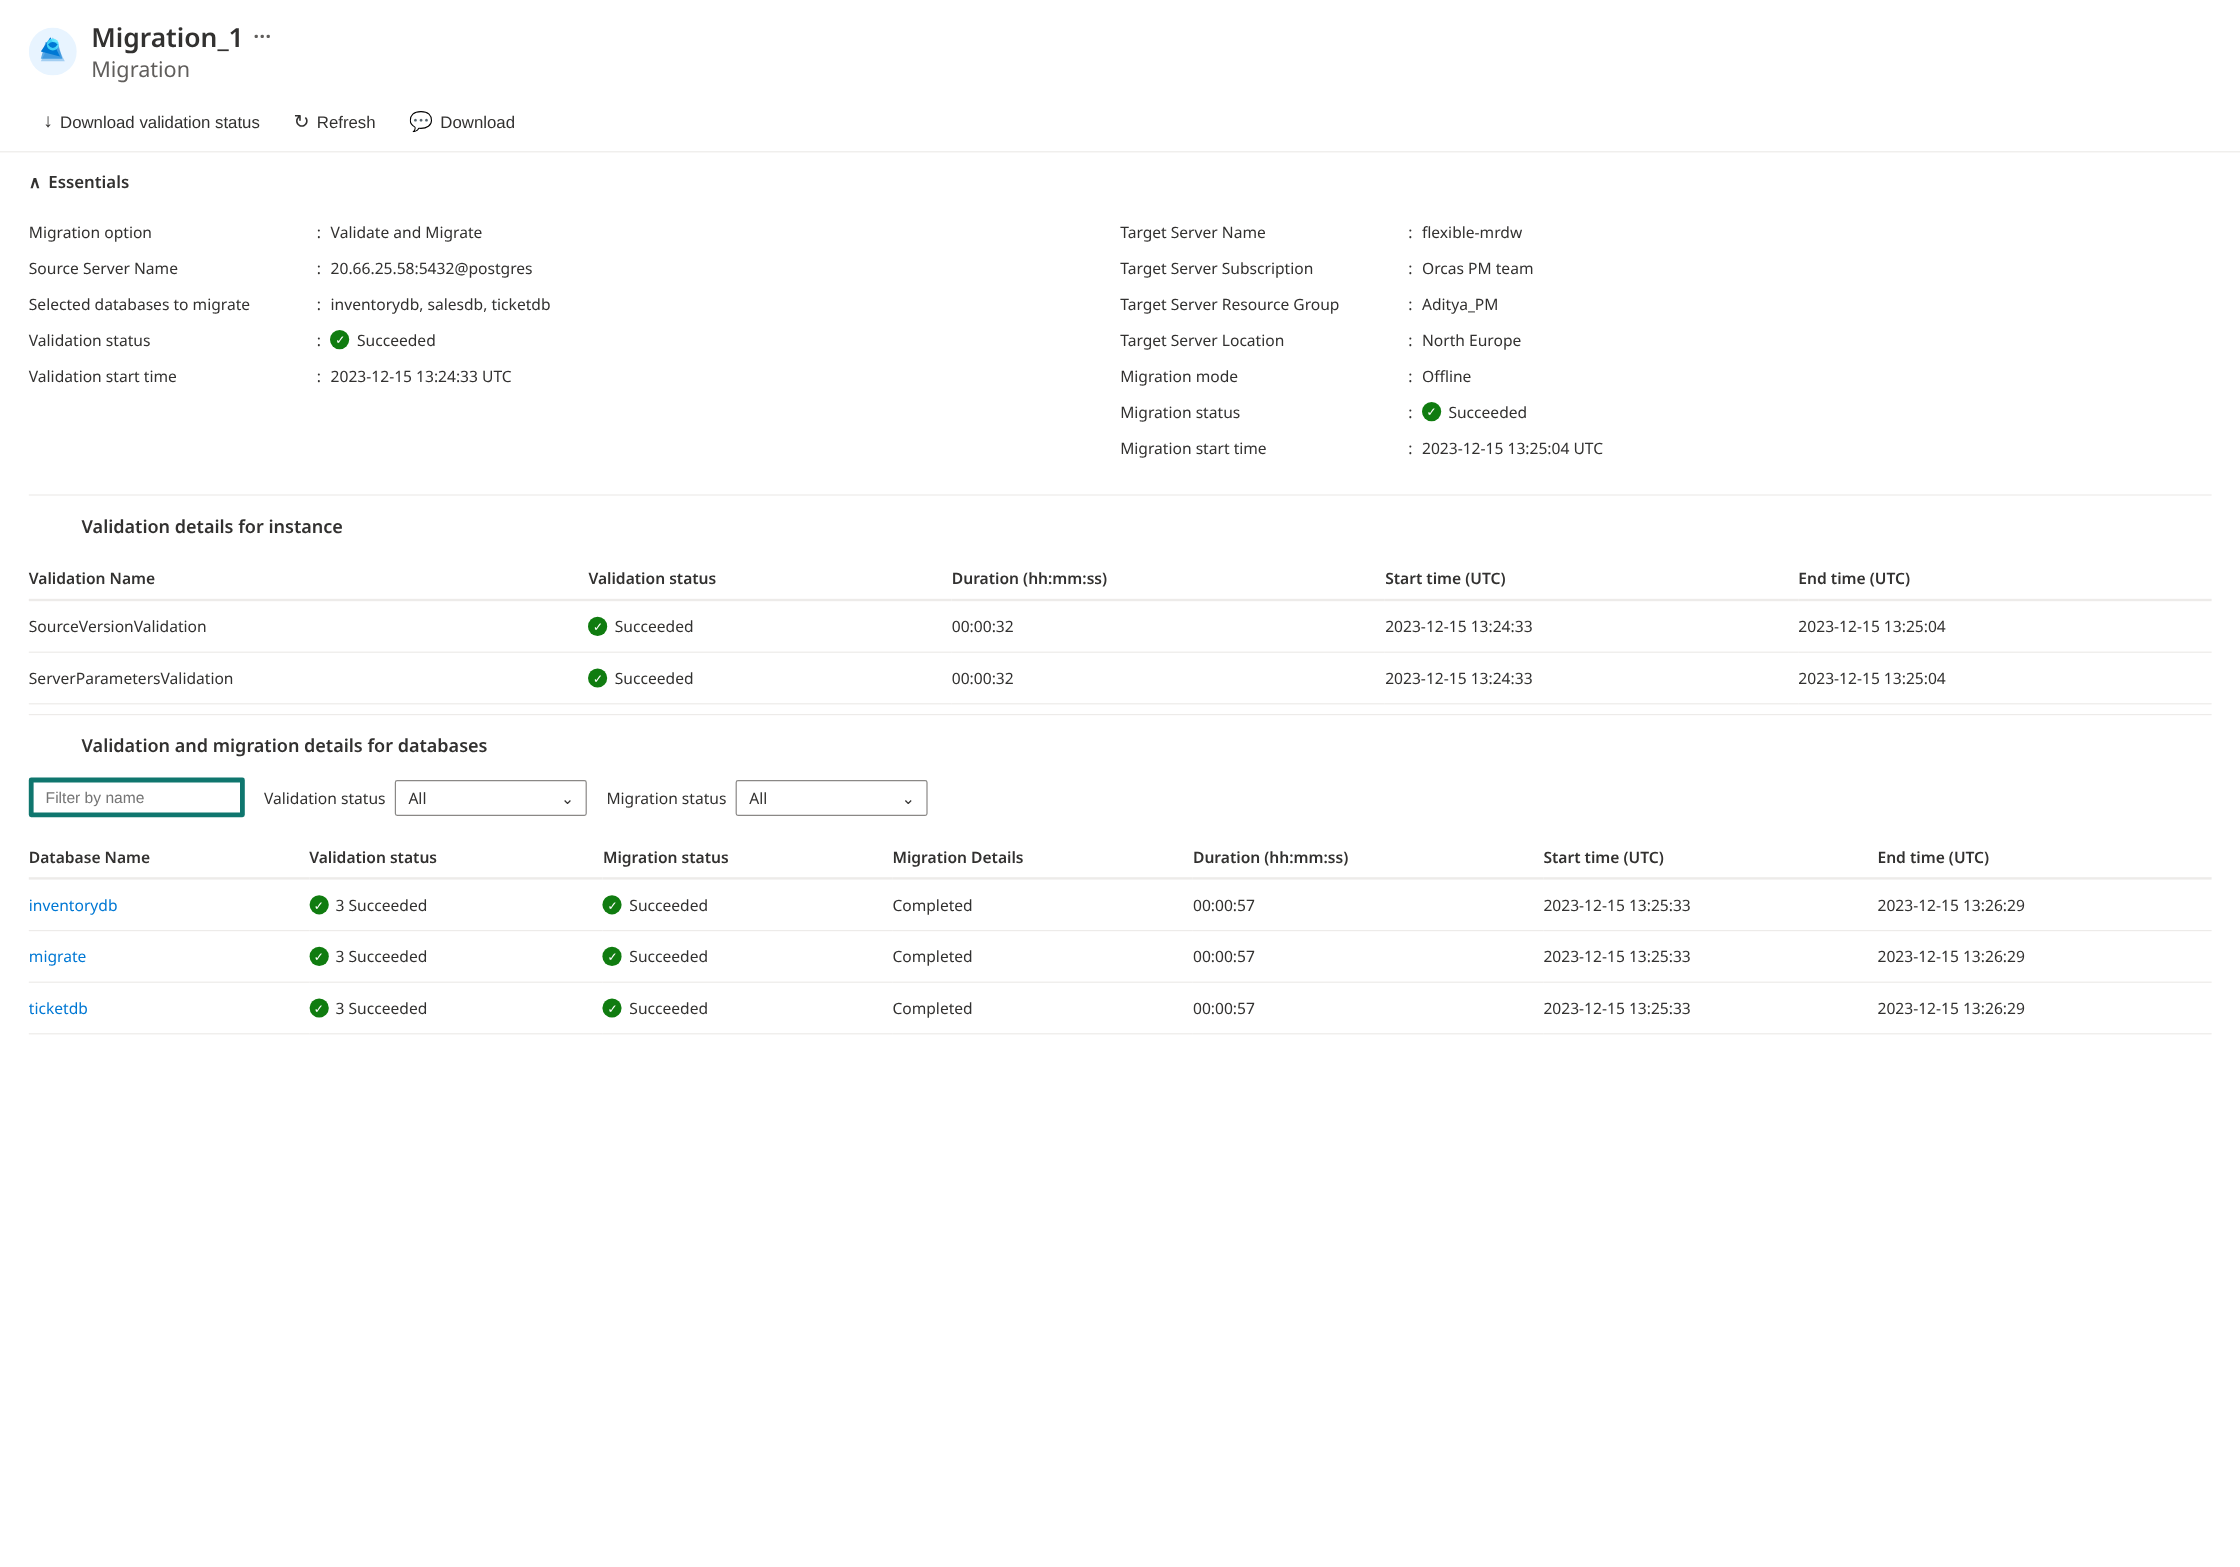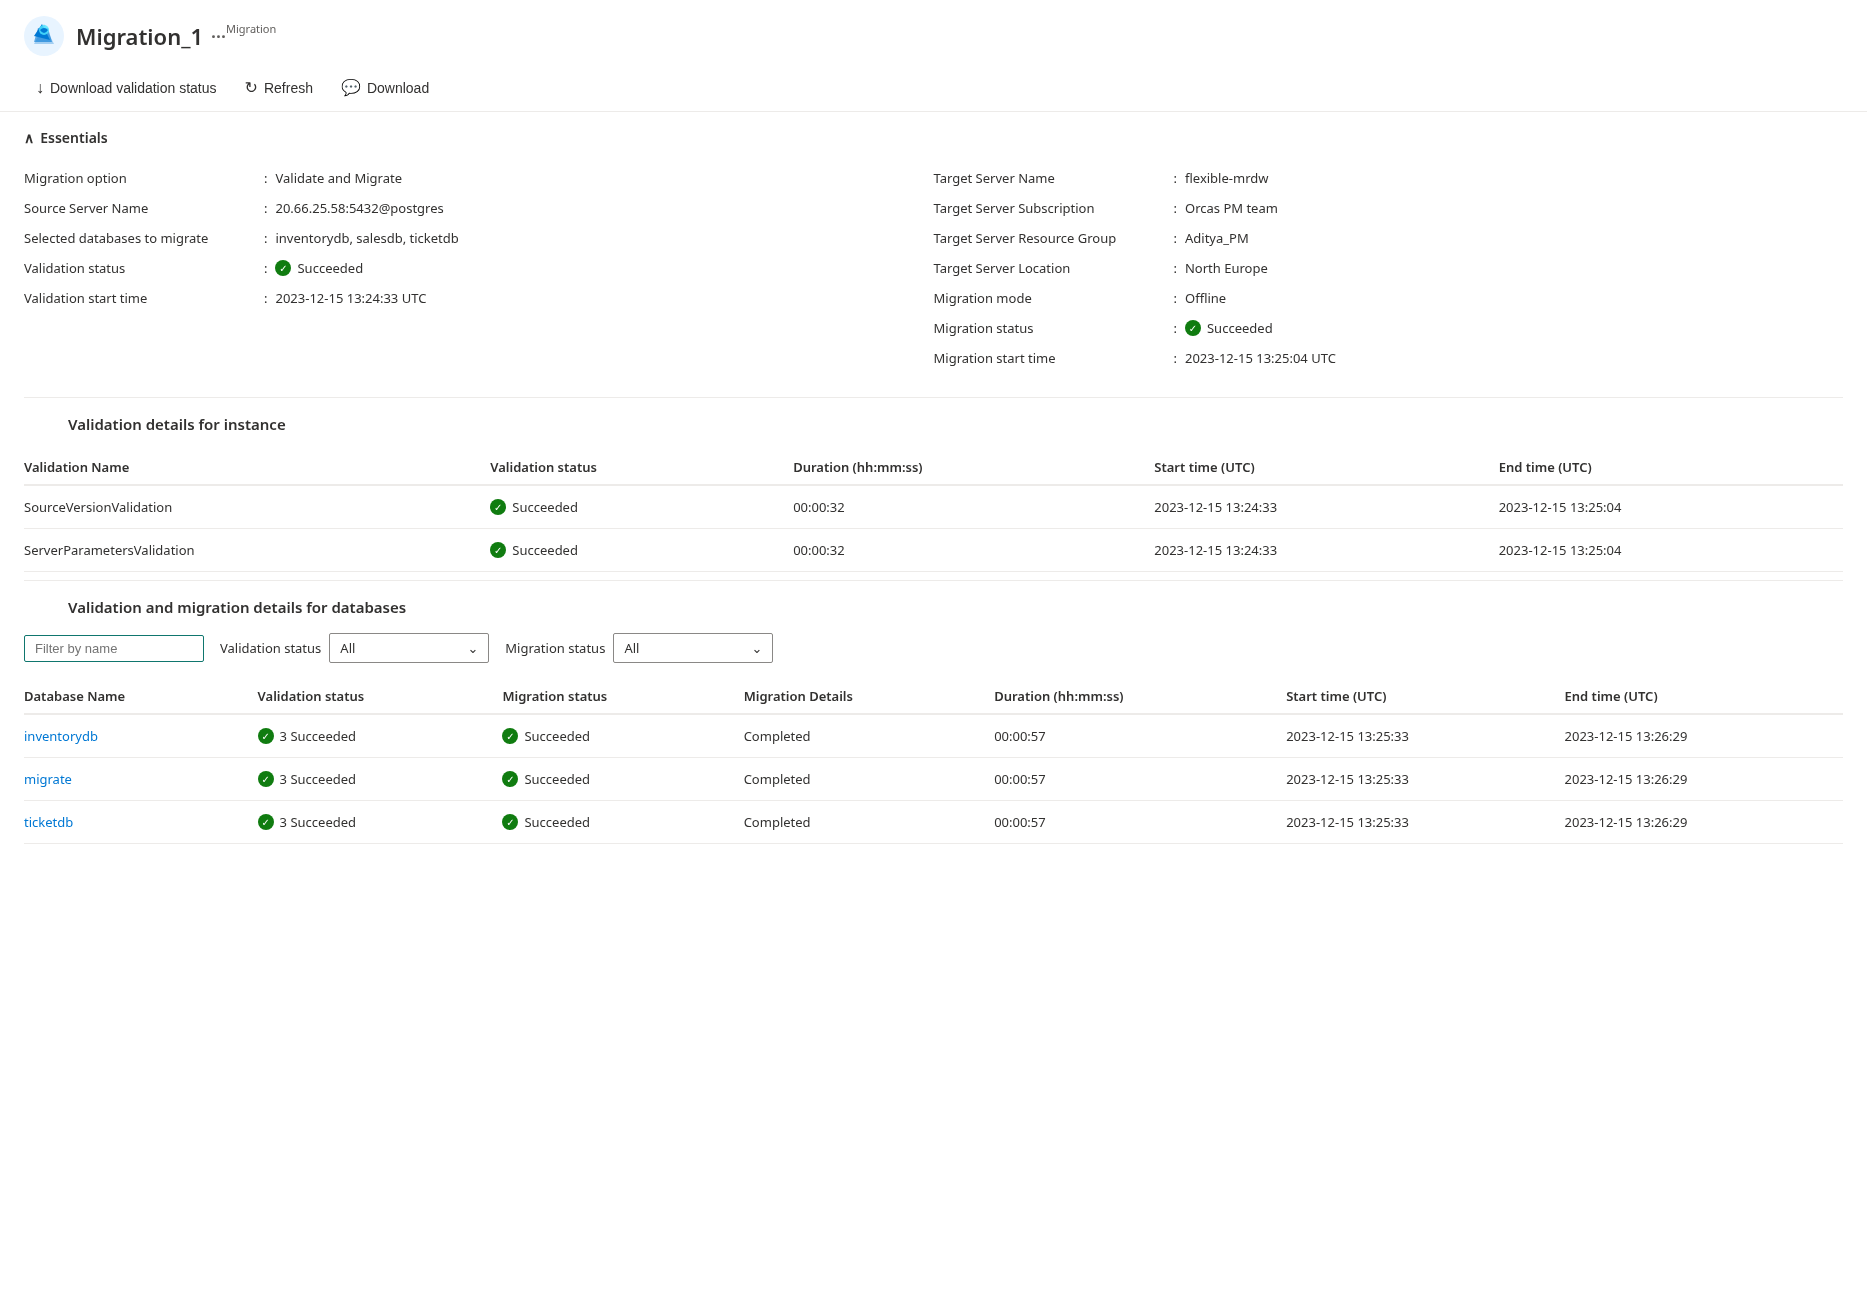--- a/index.html
+++ b/index.html
@@ -13,32 +13,32 @@
 
     
     .header {
       display: flex;
       align-items: center;
       padding: 16px 24px 8px 24px;
       gap: 12px;
     }
     .header-text {
       display: flex;
-      flex-direction: row;
+      flex-direction: column;
     }
     .header-title {
       font-size: 22px;
       font-weight: 600;
       color: #323130;
       display: flex;
       align-items: center;
       gap: 8px;
     }
     .header-subtitle {
-      font-size: 11px;
+      font-size: 18px;
       color: #605e5c;
     }
     .header-ellipsis {
       font-size: 18px;
       color: #605e5c;
       cursor: pointer;
     }
 
     
     .toolbar {
@@ -183,21 +183,21 @@
     
     .filter-row {
       display: flex;
       align-items: center;
       gap: 16px;
       margin-bottom: 16px;
       flex-wrap: wrap;
     }
 
     .filter-input {
-      border: 1px solid #0f766e;
+      border: 4px solid #0f766e;
       padding: 5px 10px;
       font-size: 13px;
       color: #605e5c;
       width: 180px;
       background: white;
       border-radius: 2px;
     }
 
     .filter-group {
       display: flex;

